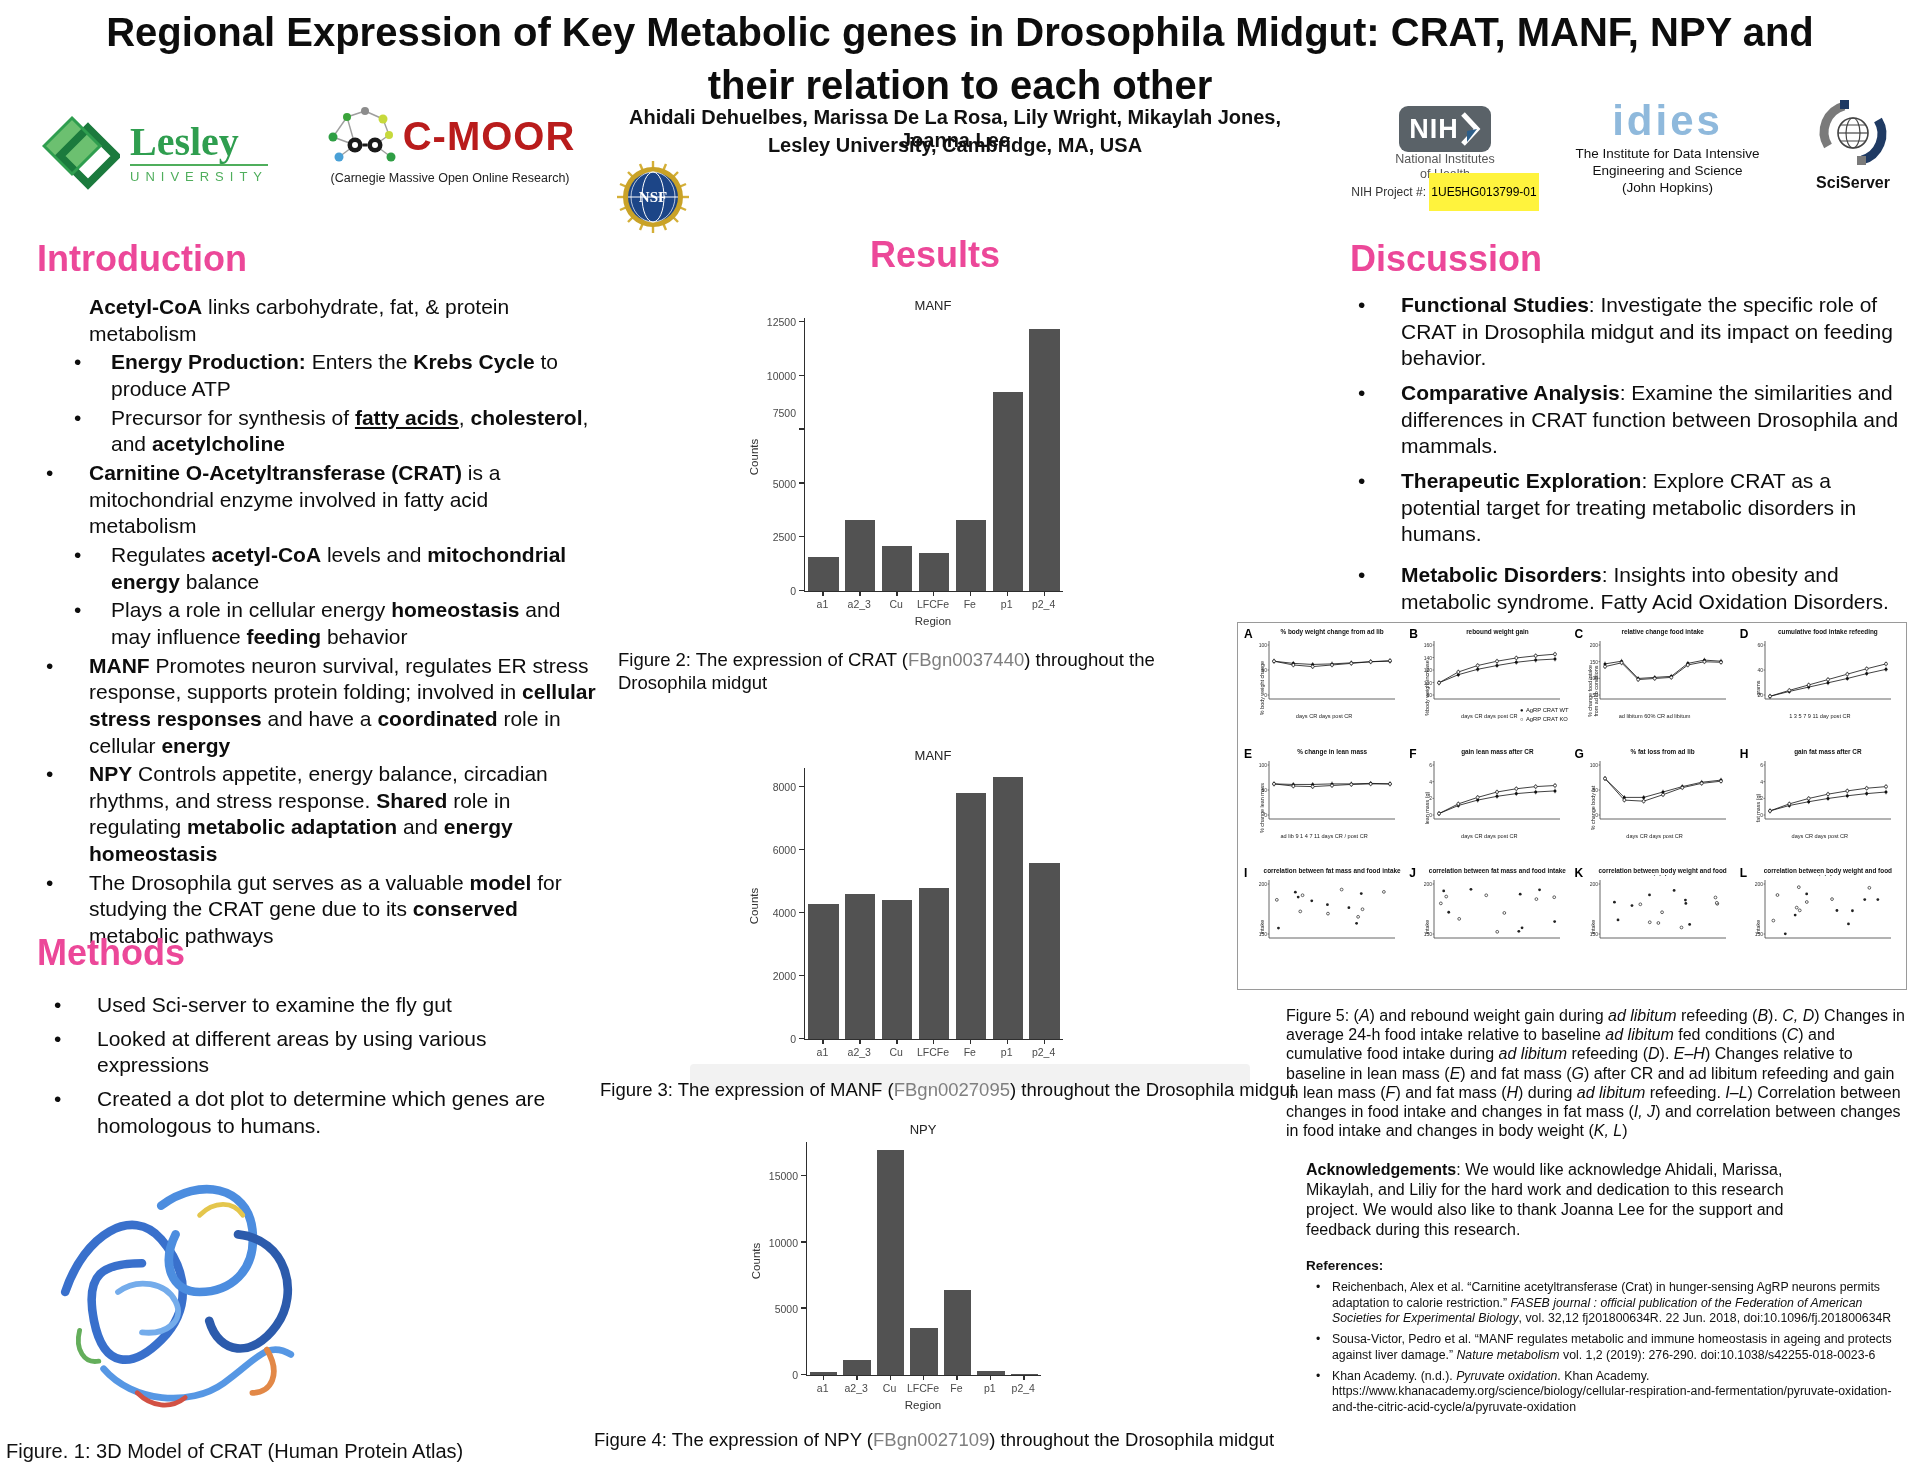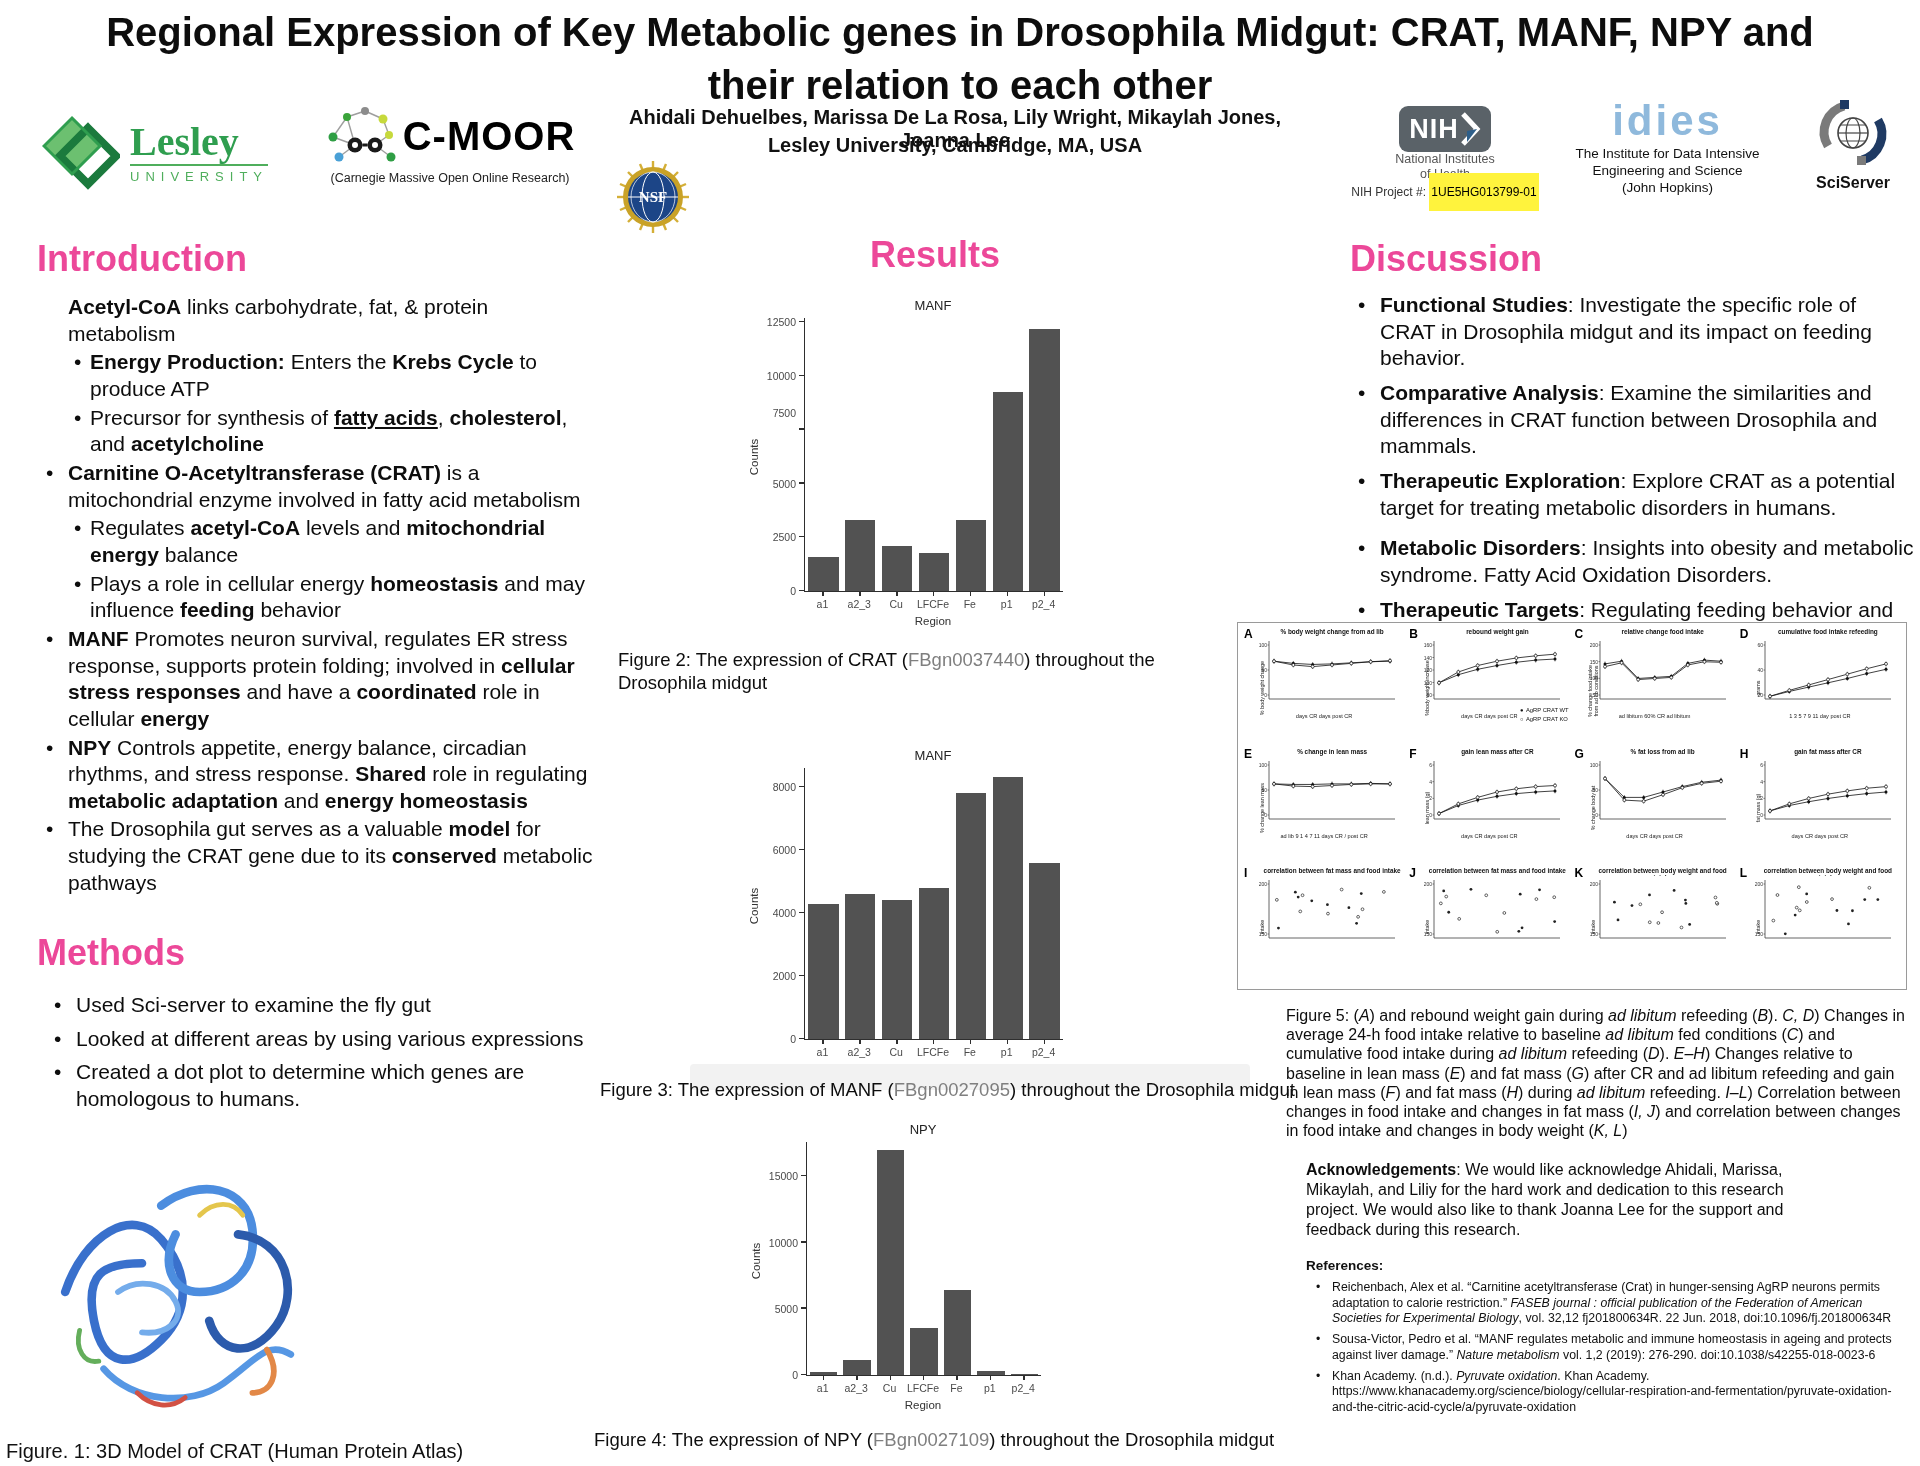--- a/index.html
+++ b/index.html
@@ -11,21 +11,21 @@
     font-size:40px;font-weight:600;line-height:1.32;color:#0d0d0d;}
   #authors-line{left:595px;top:106px;width:720px;text-align:center;font-size:20px;font-weight:700;}
   #affil-line{left:595px;top:134px;width:720px;text-align:center;font-size:20px;font-weight:700;}
   
   #lesley{left:42px;top:112px;display:flex;align-items:center;gap:10px;}
   #lesley .word{font-family:"Liberation Serif",serif;font-weight:700;font-size:40px;color:#2f9e4f;line-height:1;}
   #lesley .univ{font-size:13px;letter-spacing:6px;color:#4fae5c;border-top:2px solid #4fae5c;padding-top:3px;margin-top:2px;text-align:center;}
   
   #cmoor{left:300px;top:103px;width:300px;text-align:center;}
   #cmoor .row{display:flex;align-items:center;justify-content:center;gap:6px;}
-  #cmoor .word{font-size:40px;font-weight:800;color:#000000;letter-spacing:1px;}
+  #cmoor .word{font-size:40px;font-weight:800;color:#b91c1c;letter-spacing:1px;}
   #cmoor .sub{font-size:12.5px;color:#222;margin-top:2px;}
   
   #nsf{left:616px;top:160px;}
   
   #nih{left:1345px;top:106px;width:200px;text-align:center;}
   #nih .badge{display:inline-flex;align-items:center;justify-content:center;gap:2px;
      background:#5a6268;border-radius:9px;padding:6px 10px;}
   #nih .nih-txt{color:#fff;font-weight:800;font-size:27px;letter-spacing:1px;}
   #nih .small{font-size:12.5px;color:#555;line-height:1.2;}
   #nih .proj{font-size:12px;color:#333;margin-top:3px;}
@@ -34,21 +34,21 @@
   #idies{left:1540px;top:100px;width:255px;text-align:center;}
   #idies .word{font-size:42px;font-weight:800;color:#8fb9dc;letter-spacing:3px;line-height:1;}
   #idies .sub{font-size:13.5px;color:#111;line-height:1.25;margin-top:4px;}
   
   #sciserver{left:1803px;top:96px;width:100px;text-align:center;}
   #sciserver .word{font-size:16px;font-weight:600;color:#111;margin-top:0px;}
   
   .hdg{font-size:36px;font-weight:700;color:#ec4899;}
   
   .rl{font-size:21px;line-height:1.27;color:#0d0d0d;}
-  .rl-item{display:flex;margin-bottom:2px;}
+  .rl-item{display:flex;margin-bottom:2px;gap:21px;}
   .rl-item.gap{margin-top:14px;}
   .rl-item.lvl0{padding-left:6px;}
   .rl-item.lvl1{padding-left:34px;}
   .rl-bullet{flex:none;width:22px;}
   .lvl1 .rl-bullet{width:16px;}
   .rl-text{flex:1;}
   #methods-list .rl-item{margin-bottom:7px;}
   #discussion-list .rl-item{margin-bottom:8px;}
   
   .chart{position:absolute;}

